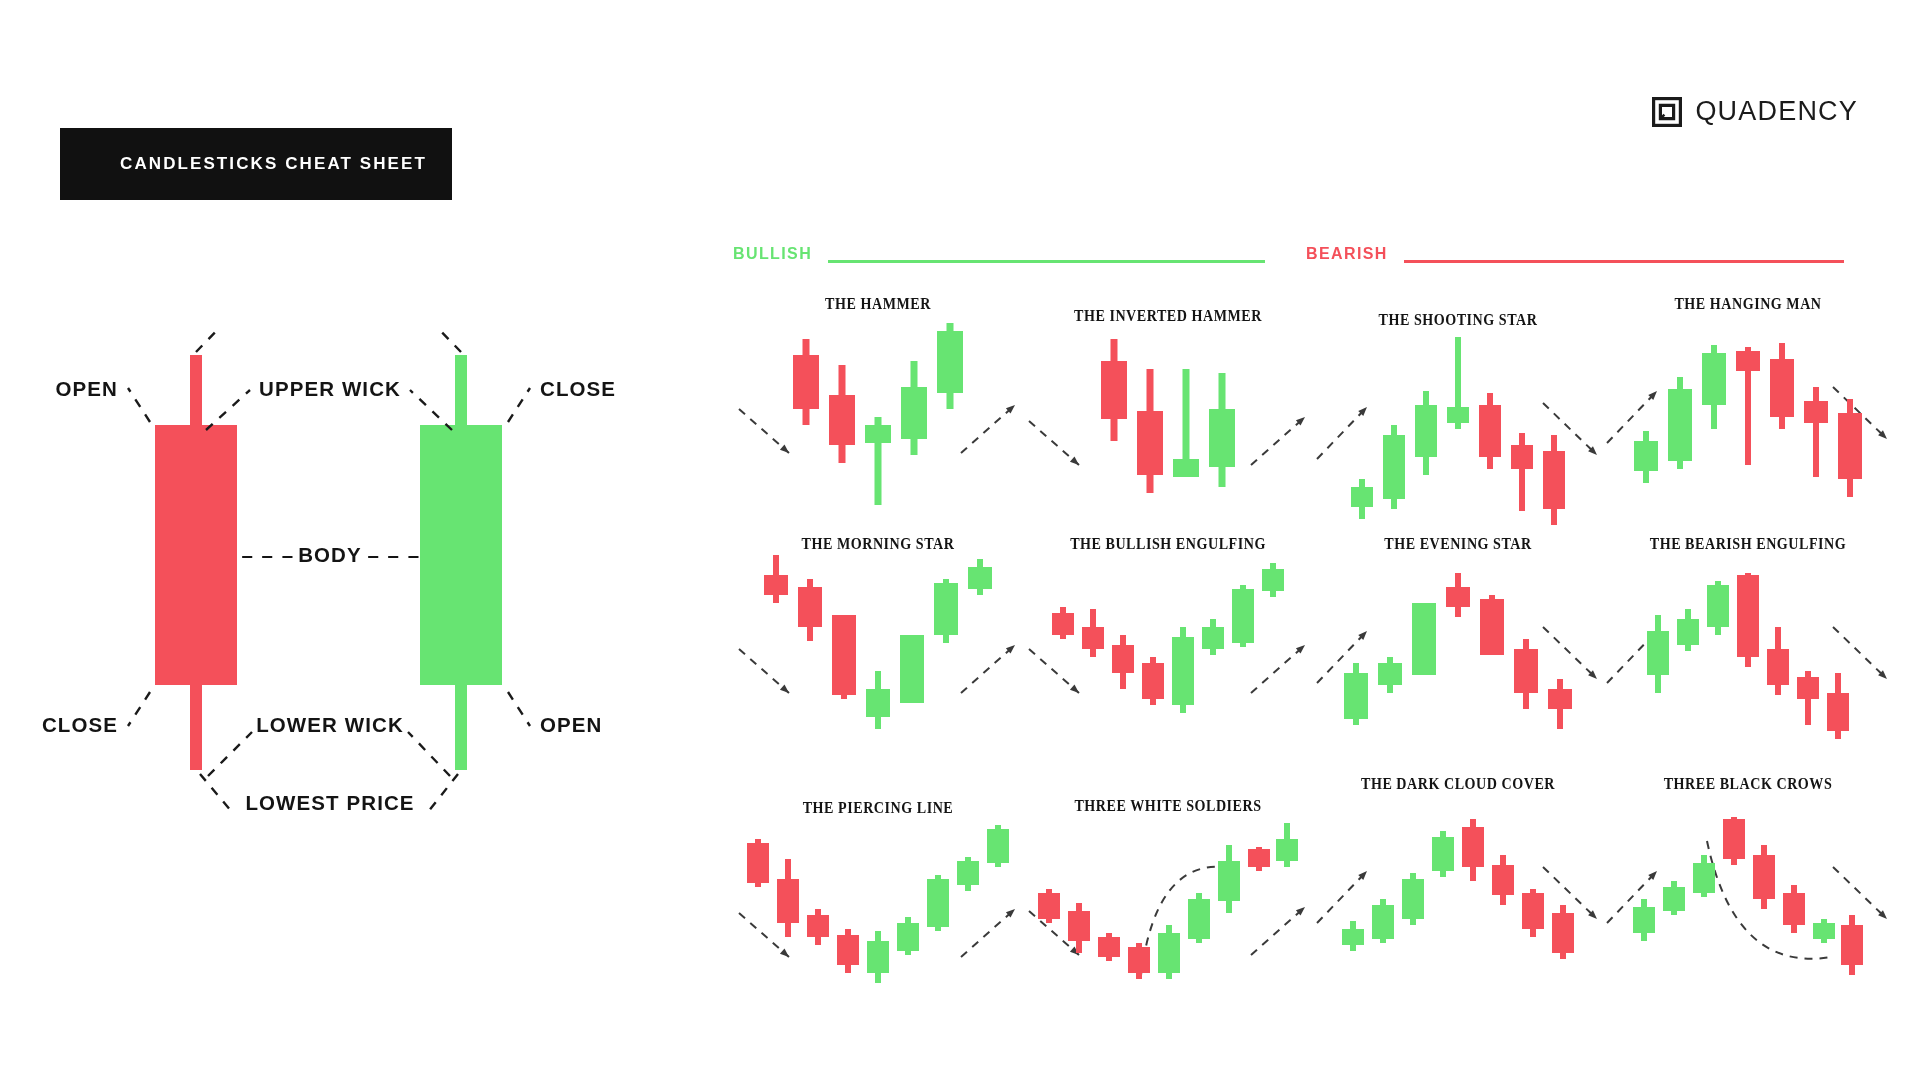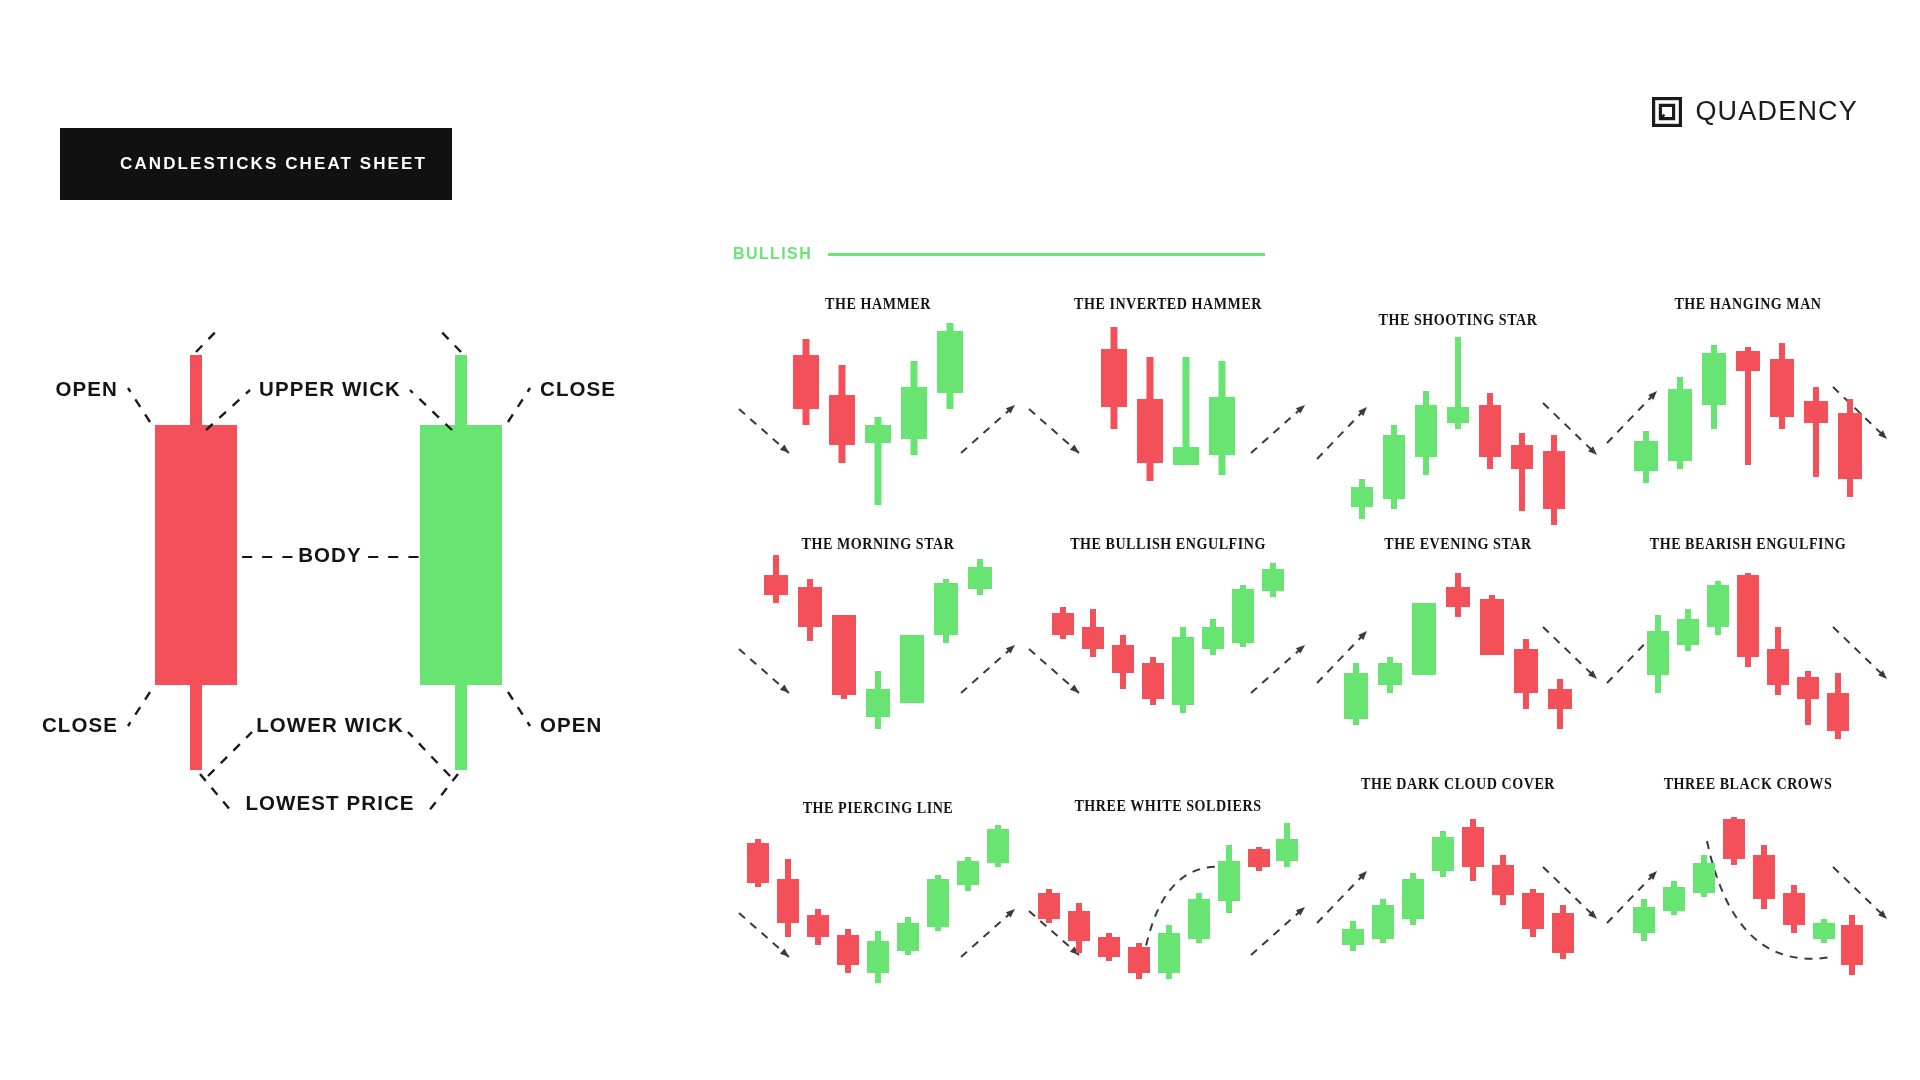--- a/index.html
+++ b/index.html
@@ -32,21 +32,21 @@
     display:flex;align-items:center;gap:13px;
   }
   .brand-mark{width:30px;height:30px;display:block;}
   .brand-name{
     font-size:27px;letter-spacing:1.2px;color:#1b1b1b;
     font-weight:400;
   }
 
   
   .legend{position:absolute;left:733px;top:245px;width:1127px;height:26px;}
-  .legend-group{position:absolute;top:0;display:flex;align-items:center;gap:16px;width:auto;}
+  .legend-group{position:absolute;top:0;display:flex;align-items:flex-end;gap:16px;width:auto;}
   .legend-label{
     font-size:16px;font-weight:bold;letter-spacing:1.4px;white-space:nowrap;
   }
   .legend-rule{height:3px;display:block;}
   #legend-bullish{left:0px;}
   #legend-bearish{left:573px;}
 
   
   .anatomy{position:absolute;left:0px;top:330px;width:700px;height:570px;}
   .anatomy svg{display:block;}
@@ -82,20 +82,24 @@
       <path d="M8.4 21.6 L12.4 17.6" stroke="#1b1b1b" stroke-width="2.4" fill="none"></path>
     </svg>
     <span class="brand-name">QUADENCY</span>
   </div>
 
   <div class="legend">
     <div class="legend-group" id="legend-bullish">
       <span class="legend-label" style="color: rgb(103, 228, 114);">BULLISH</span>
       <span class="legend-rule" id="rule-bullish" style="background: rgb(103, 228, 114); width: 437px;"></span>
     </div>
+    <div class="legend-group" id="legend-bearish">
+      <span class="legend-label" style="color: rgb(244, 80, 90);">BEARISH</span>
+      <span class="legend-rule" id="rule-bearish" style="background: rgb(244, 80, 90); width: 440px;"></span>
+    </div>
   </div>
 
   <div class="anatomy">
     <svg width="700" height="570" viewBox="0 0 700 570">
 
       <rect x="190" y="25" width="12" height="70" fill="#f4505a"></rect>
       <rect x="155" y="95" width="82" height="260" fill="#f4505a"></rect>
       <rect x="190" y="355" width="12" height="85" fill="#f4505a"></rect>
 
       <rect x="455" y="25" width="12" height="70" fill="#67e472"></rect>
@@ -167,21 +171,21 @@
               <rect x="126" y="74" width="26" height="52" fill="#67e472"></rect>
             </g>
             <g>
               <rect x="171.5" y="10" width="7" height="8" fill="#67e472"></rect>
               <rect x="171.5" y="80" width="7" height="16" fill="#67e472"></rect>
               <rect x="162" y="18" width="26" height="62" fill="#67e472"></rect>
             </g>
           </g>
         </svg>
       </div>
-      <div class="cell" style="left: 290px; top: 0px;">
+      <div class="cell" style="left: 290px; top: 12px;">
         <div class="cell-title">THE INVERTED HAMMER</div>
         <svg class="cell-art" viewBox="0 0 290 205">
           <g>
             <path d="M 6 96 L 56 140" fill="none" stroke="#3a3a3a" stroke-width="2" stroke-dasharray="8 7" stroke-linecap="butt"></path>
             <path d="M 0 0 L -9 -3.5 L -9 3.5 Z" fill="#3a3a3a" transform="translate(56,140) rotate(41)"></path>
             <path d="M 228 140 L 282 92" fill="none" stroke="#3a3a3a" stroke-width="2" stroke-dasharray="8 7" stroke-linecap="butt"></path>
             <path d="M 0 0 L -9 -3.5 L -9 3.5 Z" fill="#3a3a3a" transform="translate(282,92) rotate(-41)"></path>
           </g>
           <g transform="translate(60,0)">
             <g>

